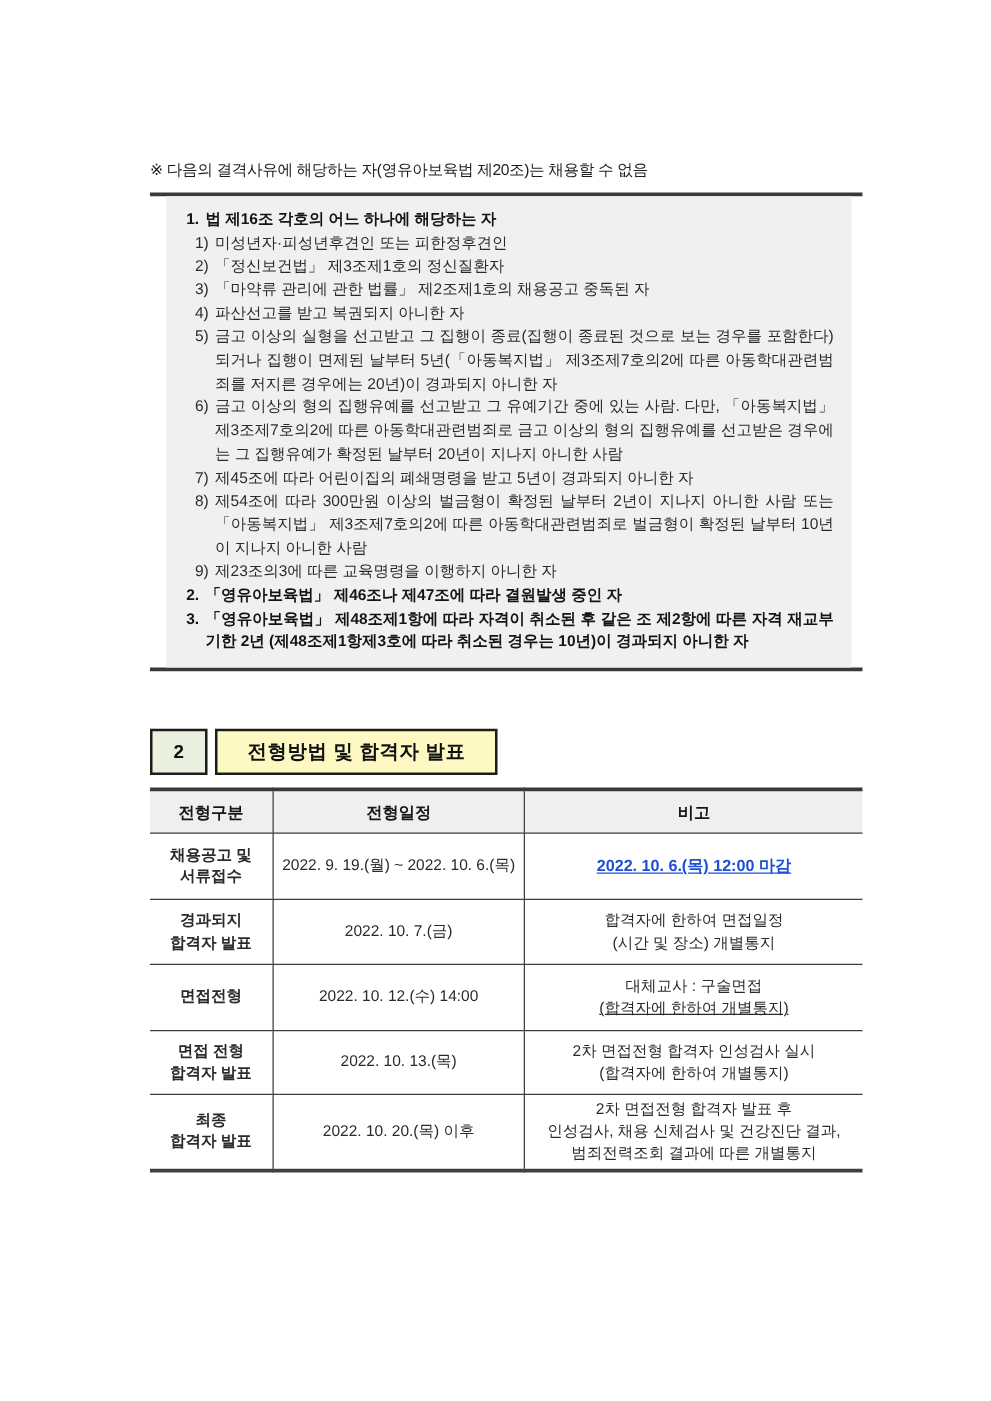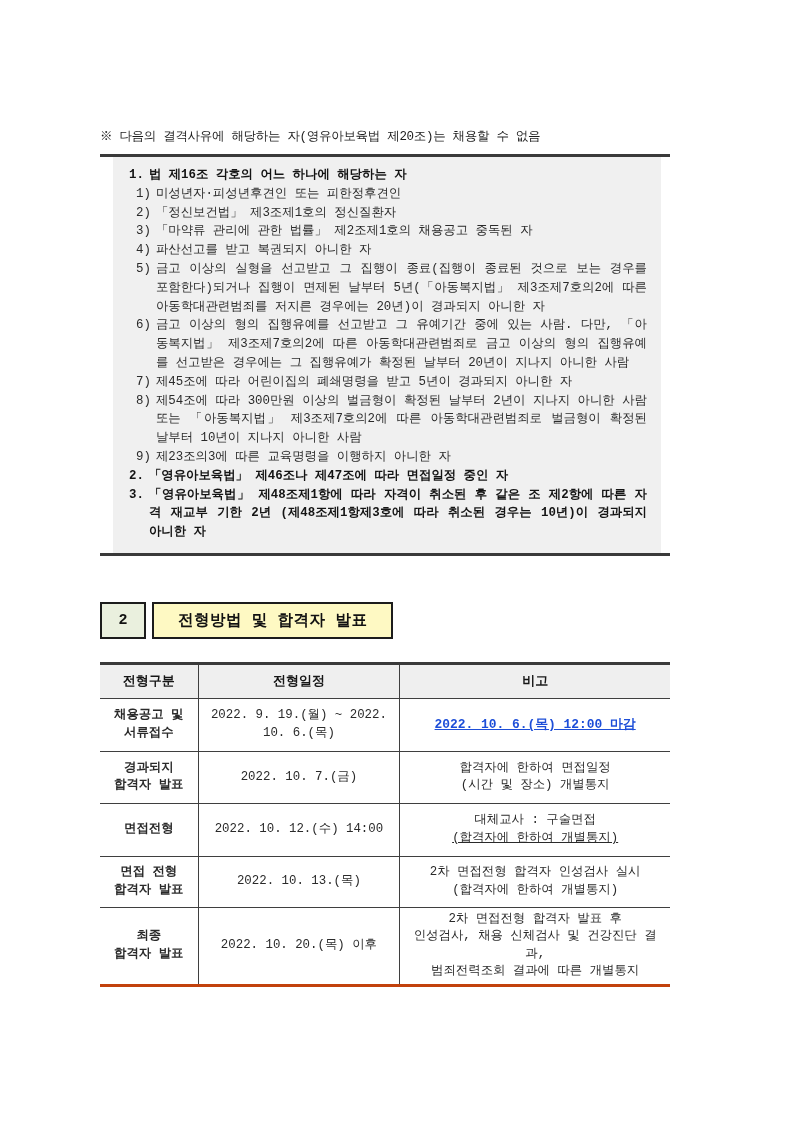--- a/index.html
+++ b/index.html
@@ -1,20 +1,20 @@
 <!DOCTYPE html>
 <html><head>
 <meta charset="utf-8">
 <style>
   html,body{margin:0;padding:0;background:#e8e8e8;}
   .page{
     position:relative;width:793px;height:1121px;margin:0 auto;background:#ffffff;
     font-family:"Liberation Sans","DejaVu Sans",sans-serif;color:#222;overflow:hidden;
   }
-  .content{position:absolute;left:100px;top:128px;width:570px;font-family:Liberation Mono, monospace;}
+  .content{position:absolute;left:120px;top:128px;width:570px;}
 
   
   .top-note{font-size:12.5px;color:#1d1d1d;letter-spacing:-0.3px;}
 
   
   .gray-box{margin-top:9px;border-top:3px solid #3a3a3a;border-bottom:3px solid #3a3a3a;}
   .gray-fill{background:#f0f0f0;margin:0 9px 0 13px;padding:9px 14px 11px 16px;}
   .bx-item{display:flex;line-height:18.8px;font-size:12.4px;color:#2a2a2a;}
   .bx-item .lbl{flex:none;padding-right:5px;white-space:nowrap;}
   .bx-item .txt{flex:1;text-align:justify;}
@@ -29,22 +29,22 @@
     font-size:15px;font-weight:bold;color:#111;
   }
   .sec-title{
     margin-left:6px;height:33px;border:2px solid #1c1c1c;background:#fef9c3;
     display:flex;align-items:center;padding:0 24px;
     font-size:15.5px;font-weight:bold;color:#111;letter-spacing:0.5px;
   }
 
   
   table.sched{
-    margin-top:23px;width:100%;border-collapse:collapse;table-layout:fixed;
-    border-top:3px solid #3a3a3a;border-bottom:3px solid #c2410c;
+    margin-top:10px;width:100%;border-collapse:collapse;table-layout:fixed;
+    border-top:3px solid #3a3a3a;border-bottom:3px solid #404040;
   }
   table.sched th,table.sched td{
     border:1px solid #3f3f3f;text-align:center;vertical-align:middle;padding:3px 4px;
   }
   table.sched th:first-child,table.sched td:first-child{border-left:none;}
   table.sched th:last-child,table.sched td:last-child{border-right:none;}
   table.sched th{height:27px;background:#efefef;font-size:13px;font-weight:bold;color:#161616;}
   table.sched td{font-size:12.4px;color:#2a2a2a;line-height:17.5px;}
   td.cat{font-weight:bold;color:#161616;font-size:12.6px;}
   tr.r1 td{height:46px;} tr.r2 td{height:45px;} tr.r3 td{height:46px;}
@@ -105,21 +105,21 @@
           <span class="lbl">8)</span>
           <span class="txt">제54조에 따라 300만원 이상의 벌금형이 확정된 날부터 2년이 지나지 아니한 사람 또는 「아동복지법」 제3조제7호의2에 따른 아동학대관련범죄로 벌금형이 확정된 날부터 10년이 지나지 아니한 사람</span>
         </div>
         <div class="bx-item bx-sub">
           <span class="lbl">9)</span>
           <span class="txt">제23조의3에 따른 교육명령을 이행하지 아니한 자</span>
         </div>
 
         <div class="bx-item bx-main">
           <span class="lbl">2.</span>
-          <span class="txt">「영유아보육법」 제46조나 제47조에 따라 면접일정 중인 자</span>
+          <span class="txt">「영유아보육법」 제46조나 제47조에 따라 결원발생 중인 자</span>
         </div>
         <div class="bx-item bx-main">
           <span class="lbl">3.</span>
           <span class="txt">「영유아보육법」 제48조제1항에 따라 자격이 취소된 후 같은 조 제2항에 따른 자격 재교부 기한 2년 (제48조제1항제3호에 따라 취소된 경우는 10년)이 경과되지 아니한 자</span>
         </div>
 
       </div>
     </div>
 
     <div class="sec-header">

